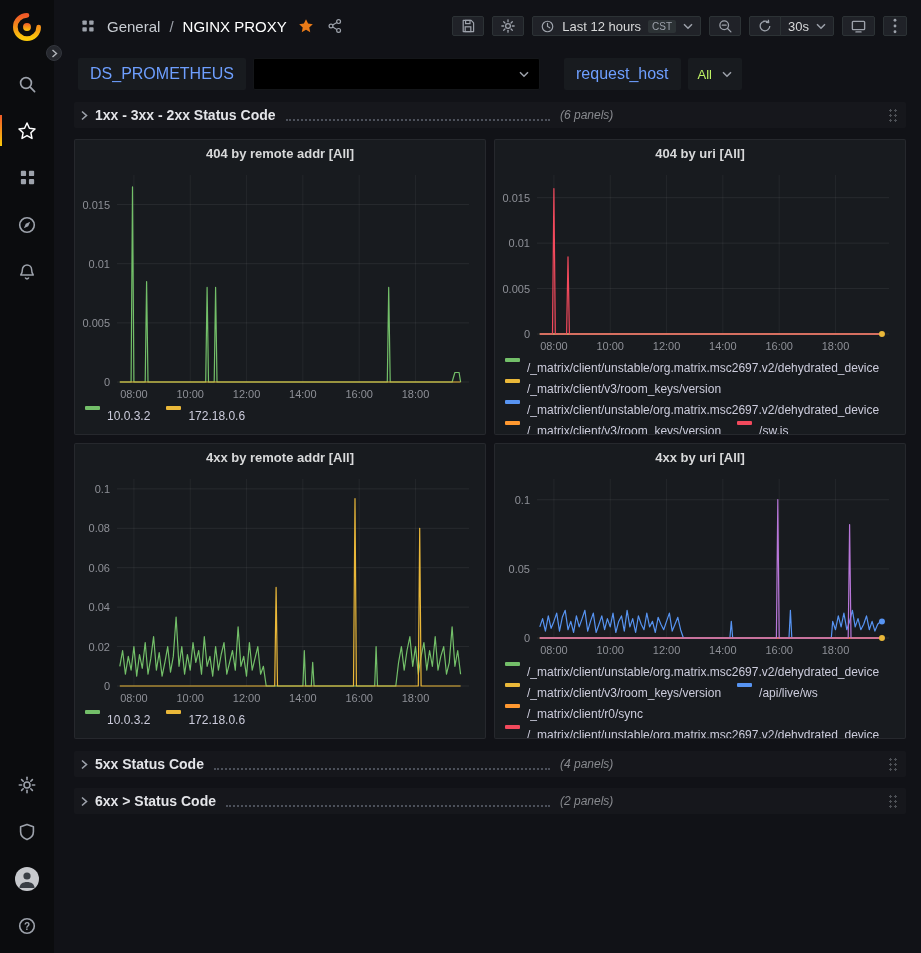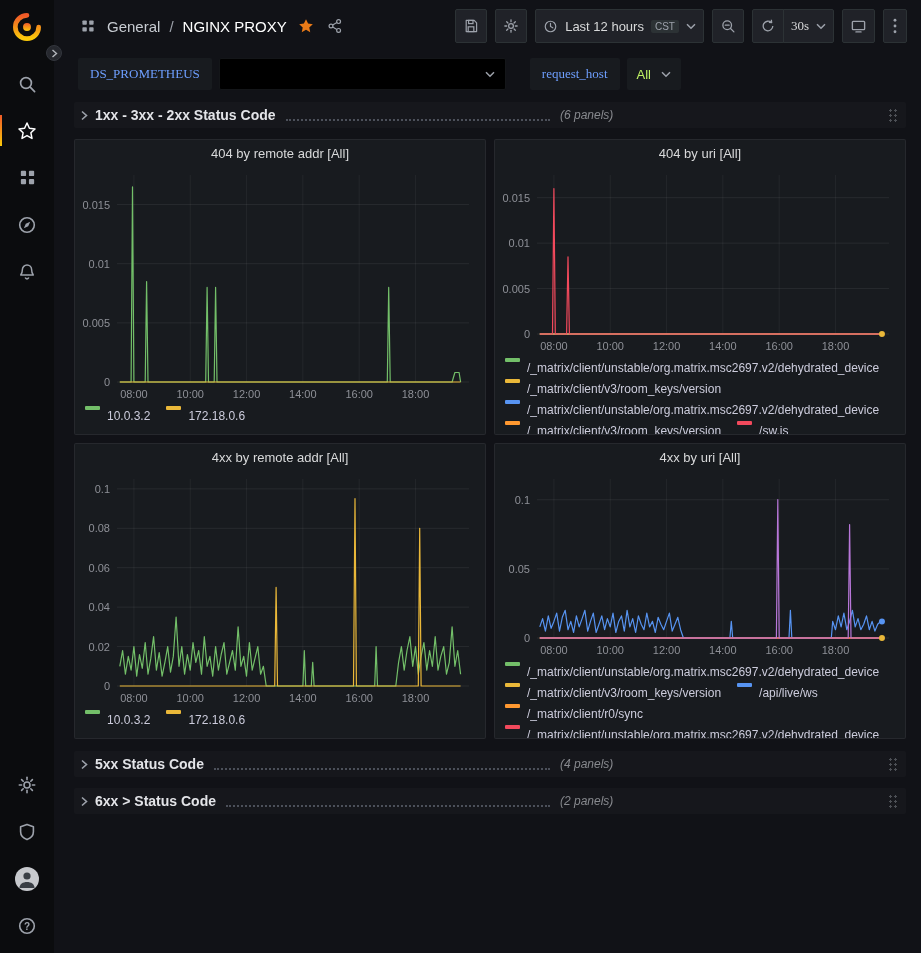--- a/index.html
+++ b/index.html
@@ -41,37 +41,37 @@
 
   .topbar { height: 52px; display: flex; align-items: center; padding: 0 14px 0 24px; }
   .crumb { display: flex; align-items: center; gap: 9px; }
   .crumb .section { color: #c7cbd1; font-size: 15px; }
   .crumb .sep { color: #9da2ab; font-size: 15px; }
   .crumb .title { color: #ffffff; font-size: 15px; font-weight: 500; }
   .icon-btn-plain { background: none; border: none; color: #9da2ab; cursor: pointer; display: flex; align-items: center; padding: 2px; }
 
   .topbar-right { margin-left: auto; display: flex; align-items: center; gap: 8px; }
   .tb-btn {
-    height: 34px; min-width: 30px; padding: 0 7px; border-radius: 2px;
+    height: 20px; min-width: 30px; padding: 0 7px; border-radius: 2px;
     background: #202228; border: 1px solid #2c3235; color: #9da2ab;
     display: flex; align-items: center; justify-content: center; gap: 7px; cursor: pointer;
     font-family: inherit; font-size: 13px;
   }
   .tb-btn .lbl { color: #d8d9da; white-space: nowrap; }
   .tz-badge { background: #2c3235; color: #9da2ab; font-size: 10px; padding: 1px 4px; border-radius: 2px; }
-  .split { display: flex; font-family: Liberation Serif, serif; }
+  .split { display: flex; }
   .split .tb-btn:first-child { border-radius: 2px 0 0 2px; }
   .split .tb-btn:last-child { border-radius: 0 2px 2px 0; margin-left: -1px; }
 
   
   .subbar { height: 44px; display: flex; align-items: center; gap: 24px; padding: 0 14px 0 24px; }
   .var-group { display: flex; align-items: center; gap: 7px; }
   .var-label {
     height: 32px; display: flex; align-items: center; padding: 0 12px;
-    background: #181b1f; border-radius: 2px; color: #6e9fff; font-size: 13px; cursor: pointer; font-family: Liberation Serif, serif;
+    background: #181b1f; border-radius: 2px; color: #6e9fff; font-size: 16px; cursor: pointer;
   }
   .var-select {
     height: 32px; display: flex; align-items: center; justify-content: space-between;
     padding: 0 10px; background: #181b1f; border-radius: 2px; color: #bef264; cursor: pointer; gap: 10px;
   }
   .var-select.redacted { width: 287px; background: #000000; border: 1px solid #141619; }
   .var-select .caret { color: #9da2ab; }
 
   
   .content { flex: 1; overflow: hidden; padding: 6px 15px 0 20px; }
@@ -95,21 +95,21 @@
   .panels {
     display: grid; grid-template-columns: 1fr 1fr; gap: 8px;
     grid-auto-rows: 296px; margin-bottom: 12px;
   }
   .panel {
     background: #181b1f; border: 1px solid rgba(204,204,220,0.08); border-radius: 2px;
     display: flex; flex-direction: column; overflow: hidden;
   }
   .panel-title {
     height: 27px; flex: 0 0 27px; display: flex; align-items: center; justify-content: center;
-    font-size: 13px; font-weight: 400; color: #d8d9da; cursor: pointer; white-space: nowrap;
+    font-size: 13px; font-weight: 700; color: #d8d9da; cursor: pointer; white-space: nowrap;
   }
   .panel-chart { flex: 1; min-height: 0; position: relative; }
   .panel-chart svg { position: absolute; left: 0; top: 0; }
   svg text.tick { fill: #8e9097; font-size: 11px; font-family: "Liberation Sans", sans-serif; }
 
   .panel-legend {
     flex: 0 0 auto; display: flex; flex-wrap: wrap; align-content: flex-start;
     column-gap: 16px; padding: 2px 10px 7px; font-size: 12px; color: #ccccdc;
     overflow: hidden; line-height: 21px;
   }

